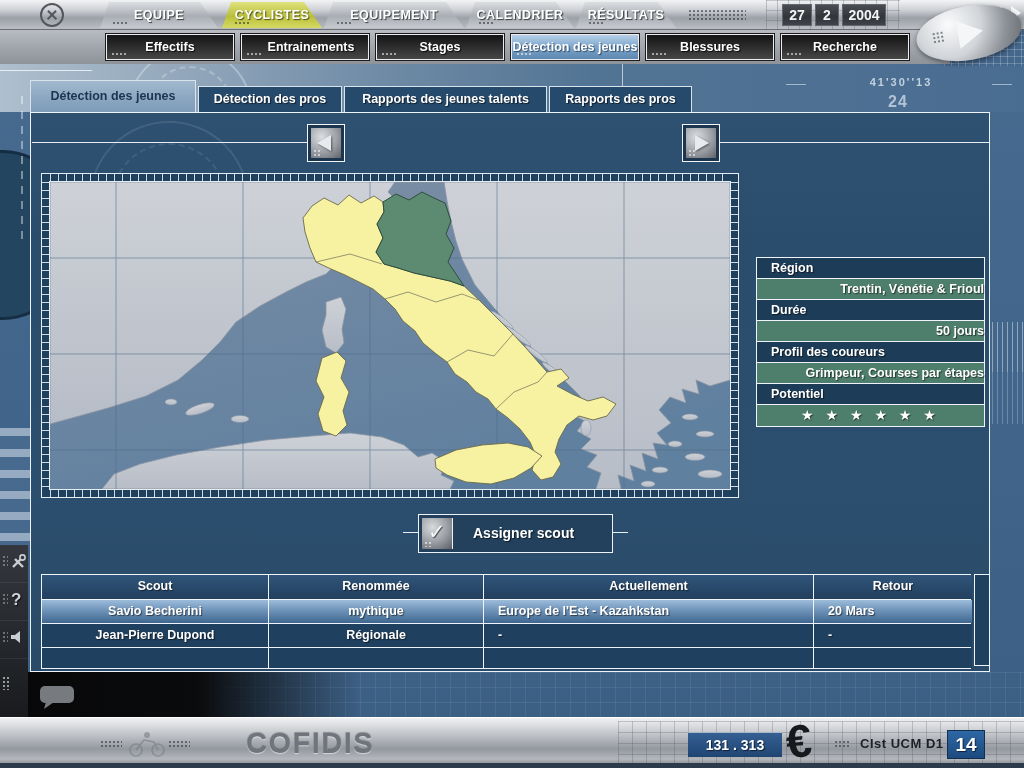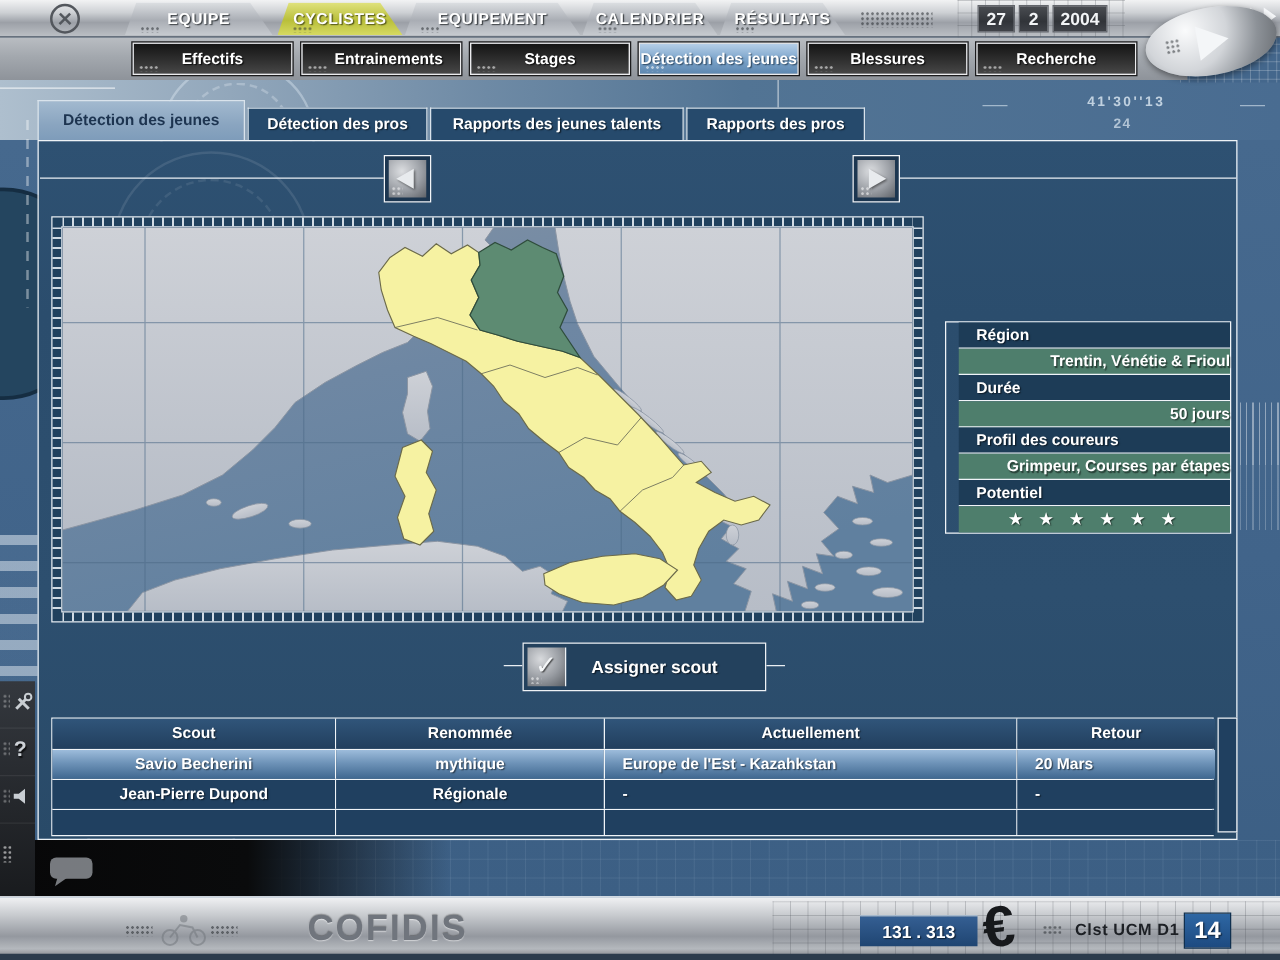--- a/index.html
+++ b/index.html
@@ -22,21 +22,21 @@
   #comb-tr{position:absolute;top:0;left:944px;width:80px;height:66px;background:#44678c;
     background-image:linear-gradient(rgba(255,255,255,.22) 1px,transparent 1px),linear-gradient(90deg,rgba(255,255,255,.22) 1px,transparent 1px);
     background-size:7px 7px;}
   #line-left{position:absolute;top:70px;left:0;width:92px;height:1px;background:rgba(255,255,255,.72);}
   #vline-mid{position:absolute;top:62px;left:622px;width:1px;height:26px;background:rgba(255,255,255,.6);}
   #dash-left{position:absolute;top:96px;left:21px;width:2px;height:150px;
     background:repeating-linear-gradient(180deg,rgba(255,255,255,.4) 0 8px,transparent 8px 15px);}
   #coords{position:absolute;top:76px;left:806px;width:190px;text-align:center;color:#c0d1e0;font-size:11px;font-weight:bold;letter-spacing:2px;}
   #coords-dash-l{position:absolute;top:84px;left:786px;width:20px;height:1px;background:rgba(220,232,242,.6);}
   #coords-dash-r{position:absolute;top:84px;left:992px;width:20px;height:1px;background:rgba(220,232,242,.6);}
-  #coord-sub{position:absolute;top:93px;left:848px;width:100px;text-align:center;color:rgba(195,210,225,.85);font-size:11px;font-weight:bold;letter-spacing:1px;}
+  #coord-sub{position:absolute;top:93px;left:848px;width:100px;text-align:center;color:rgba(195,210,225,.85);font-size:16px;font-weight:bold;letter-spacing:1px;}
   #readouts{position:absolute;top:112px;left:848px;width:100px;text-align:center;color:rgba(200,214,228,.25);font-size:9px;line-height:13px;font-weight:bold;}
   #strip-grid{position:absolute;top:672px;left:0;width:1024px;height:45px;
     background-image:linear-gradient(rgba(190,210,230,.10) 1px,transparent 1px),linear-gradient(90deg,rgba(190,210,230,.10) 1px,transparent 1px);
     background-size:15px 15px;}
   #black-wedge{position:absolute;top:672px;left:0;width:360px;height:45px;
     background:linear-gradient(90deg,#070708 0%,#0a0b0c 55%,rgba(10,11,12,0) 100%);}
   #wm-circle{position:absolute;top:595px;left:68px;width:122px;height:122px;border-radius:50%;
     background:rgba(150,172,194,.28);border:2px solid rgba(230,240,250,.5);}
 
   
@@ -109,21 +109,21 @@
   
   #map-frame{position:absolute;top:60px;left:10px;width:698px;height:325px;border:1px solid #e6edf3;background:#20415e;}
   .tick-top{position:absolute;top:0;left:8px;right:8px;height:7px;background:repeating-linear-gradient(90deg,rgba(240,246,252,.85) 0 1px,transparent 1px 8px);}
   .tick-bot{position:absolute;bottom:0;left:8px;right:8px;height:7px;background:repeating-linear-gradient(90deg,rgba(240,246,252,.85) 0 1px,transparent 1px 8px);}
   .tick-l{position:absolute;left:0;top:8px;bottom:8px;width:7px;background:repeating-linear-gradient(180deg,rgba(240,246,252,.85) 0 1px,transparent 1px 8px);}
   .tick-r{position:absolute;right:0;top:8px;bottom:8px;width:7px;background:repeating-linear-gradient(180deg,rgba(240,246,252,.85) 0 1px,transparent 1px 8px);}
   #map-inner{position:absolute;top:7px;left:7px;width:682px;height:309px;border:1px solid #e6edf3;overflow:hidden;}
   #map-inner svg{display:block;}
 
   
-  #info-panel{position:absolute;top:144px;left:725px;width:229px;border:1px solid #f0f4f8;padding-left:10px;}
+  #info-panel{position:absolute;top:144px;left:725px;width:229px;border:1px solid #f0f4f8;}
   .info-row{height:21px;line-height:20px;color:#fff;font-size:12.5px;font-weight:bold;text-shadow:1px 1px 1px rgba(0,0,0,.55);}
   .info-row.label{background:#1d3c57;padding-left:14px;border-bottom:1px solid #f0f4f8;}
   .info-row.value{background:#4e7e6c;text-align:right;border-bottom:1px solid #f0f4f8;}
   .info-row:last-child{border-bottom:none;}
   .info-row.stars{background:#4e7e6c;text-align:center;letter-spacing:4px;font-size:14px;line-height:21px;}
 
   
   #assign-btn{position:absolute;top:401px;left:387px;width:195px;height:39px;border:1px solid #eef2f6;background:#23415d;}
   #assign-icon{position:absolute;top:3px;left:3px;width:31px;height:31px;
     background:radial-gradient(circle at 35% 30%,#d8dadd,#979ba1 55%,#5a5e64 100%);border-right:1px solid #eef2f6;}

